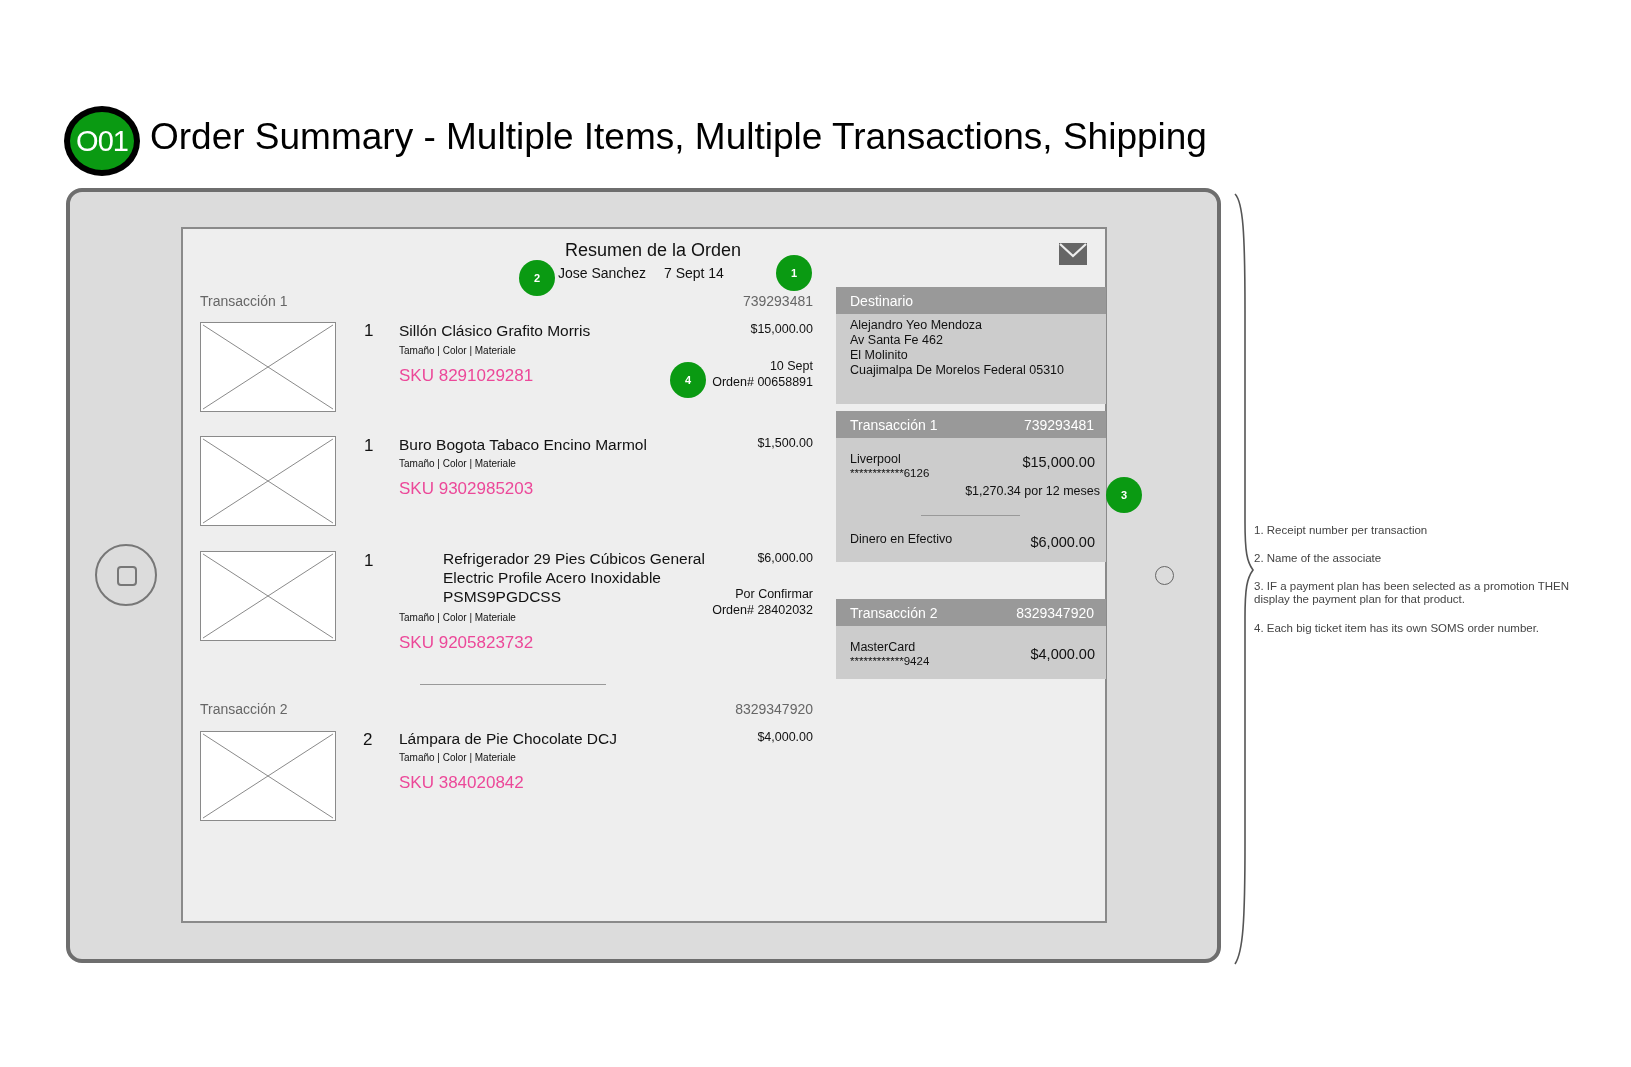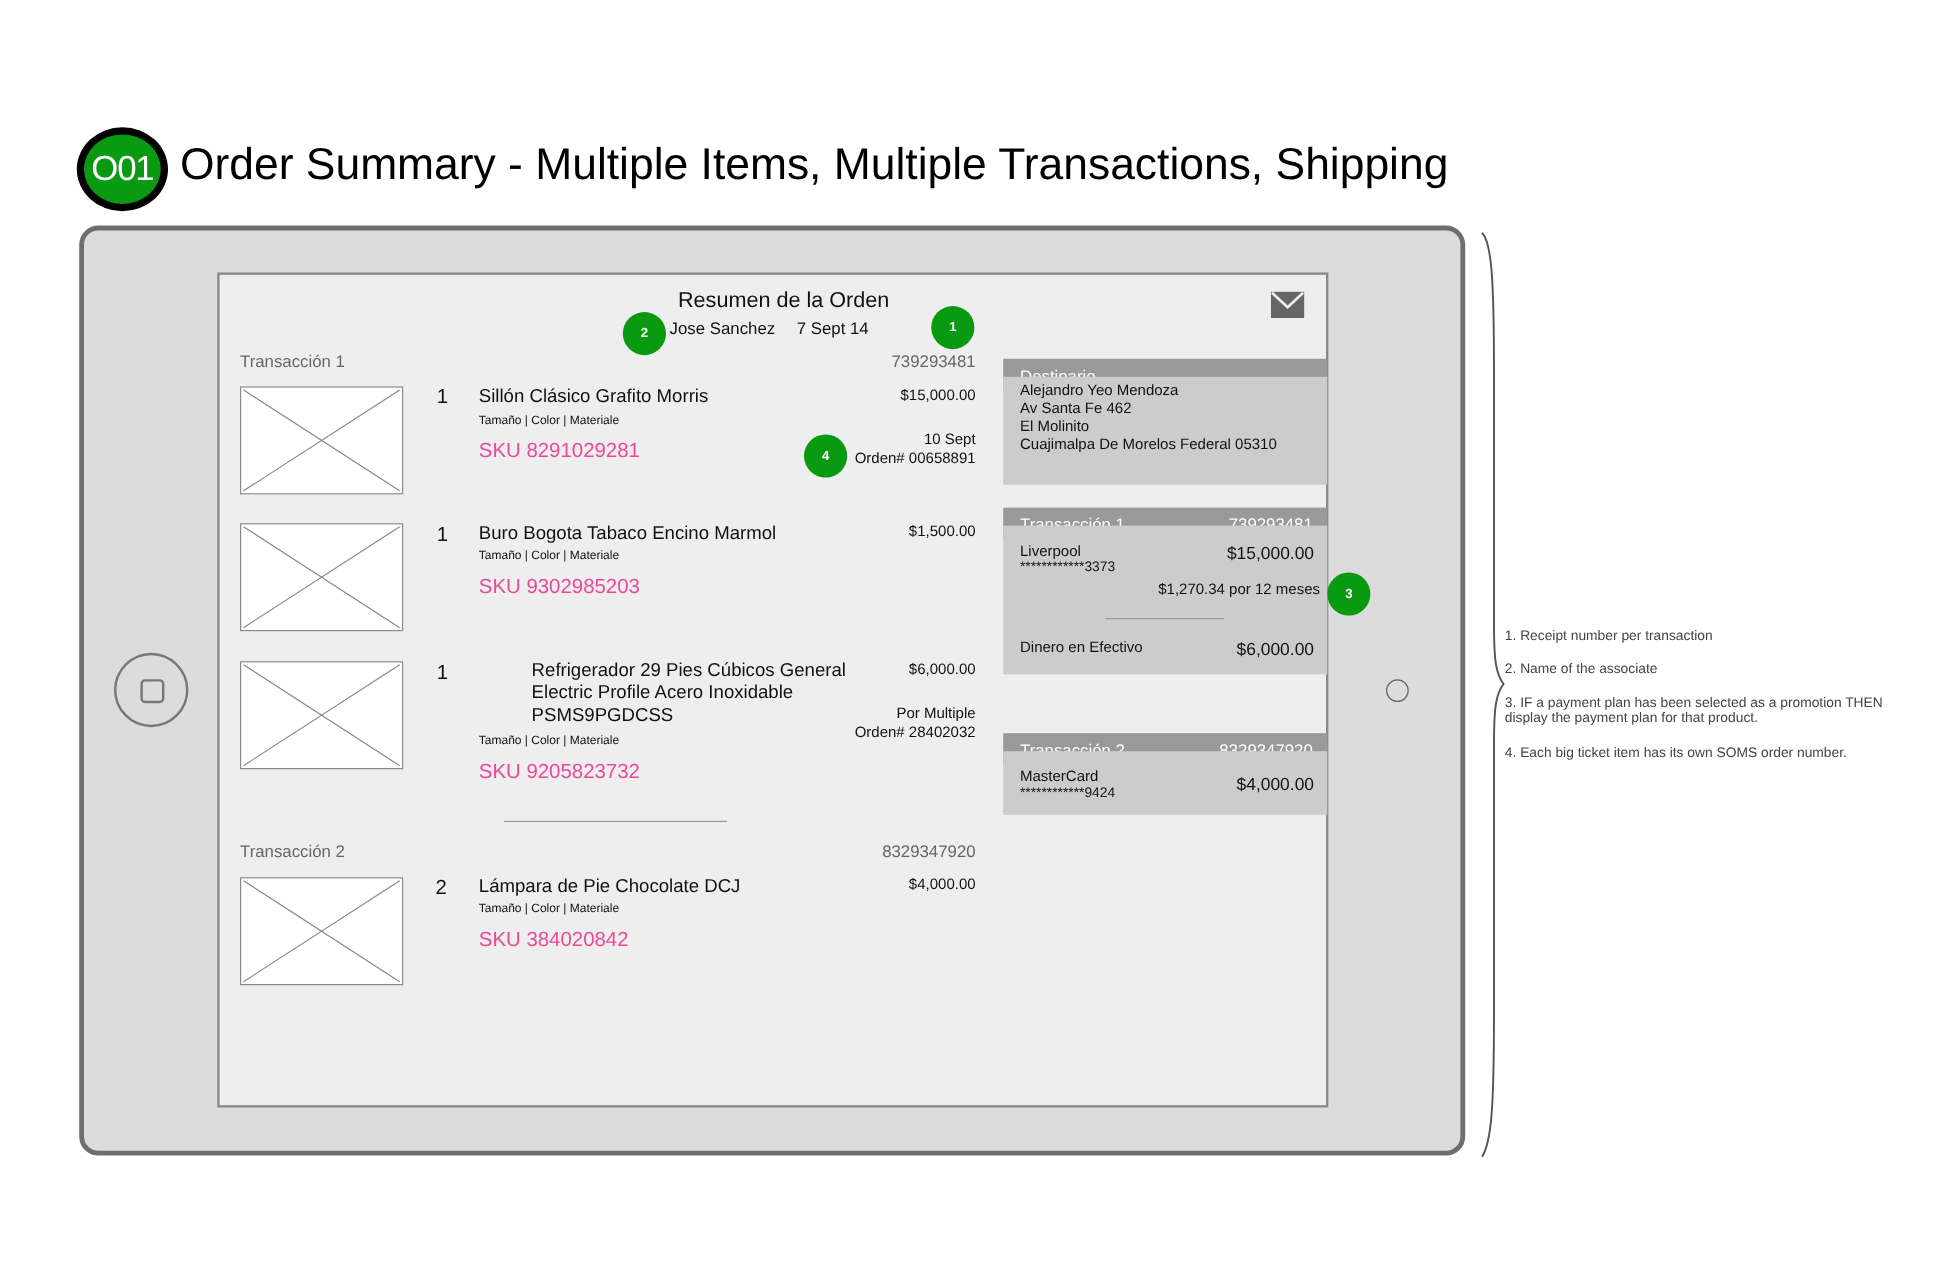--- a/index.html
+++ b/index.html
@@ -63,21 +63,21 @@
   .item-sku { position: absolute; font-size: 17px; color: #ec4899; white-space: nowrap; }
   .item-price { position: absolute; font-size: 12.5px; color: #111; text-align: right; white-space: nowrap; }
   .item-meta { position: absolute; font-size: 12.5px; color: #111; text-align: right; line-height: 16px; white-space: nowrap; }
 
   .divider { position: absolute; height: 1px; background: #999; }
 
   
   .panel-hdr {
     position: absolute; left: 836px; width: 270px; height: 27px;
     background: #999999; color: #fff; font-size: 14px;
-    display: flex; align-items: center; justify-content: space-between; padding: 0 12px 0 14px; margin-top: 12px;
+    display: flex; align-items: center; justify-content: space-between; padding: 0 12px 0 14px;
   }
   .panel-body { position: absolute; left: 836px; width: 270px; background: #cccccc; }
   .addr-line { font-size: 12.5px; color: #111; line-height: 15px; white-space: nowrap; }
 
   .pay-name { position: absolute; font-size: 12.5px; color: #111; white-space: nowrap; }
   .pay-mask { position: absolute; font-size: 11.5px; color: #111; white-space: nowrap; }
   .pay-amt { position: absolute; font-size: 14.5px; color: #111; text-align: right; white-space: nowrap; }
   .pay-plan { position: absolute; font-size: 12.5px; color: #111; text-align: right; white-space: nowrap; }
 
   
@@ -153,21 +153,21 @@
 <div class="qty" style="left:364px; top:551px;">1</div>
 <div class="item-name" style="left:399px; top:549px;margin-left:44px;">
   <div>Refrigerador 29 Pies Cúbicos General</div>
   <div>Electric Profile Acero Inoxidable</div>
   <div>PSMS9PGDCSS</div>
 </div>
 <div class="item-attr" style="left:399px; top:612px;">Tamaño | Color | Materiale</div>
 <div class="item-sku" style="left:399px; top:633px;">SKU 9205823732</div>
 <div class="item-price" style="right:818px; top:551px;">$6,000.00</div>
 <div class="item-meta" style="right:818px; top:586px;">
-  <div>Por Multiple</div>
+  <div>Por Confirmar</div>
   <div>Orden# 28402032</div>
 </div>
 
 <div class="divider" style="left:420px; top:684px; width:186px;"></div>
 
 <div class="txn-label" style="left:200px; top:701px;">Transacción 2</div>
 <div class="txn-num" style="right:818px; top:701px;">8329347920</div>
 
 <div class="ph" style="left:200px; top:731px;">
   <svg viewBox="0 0 136 90" preserveAspectRatio="none">
@@ -190,21 +190,21 @@
   <div class="addr-line">El Molinito</div>
   <div class="addr-line">Cuajimalpa De Morelos Federal 05310</div>
 </div>
 
 <div class="panel-hdr" style="top:411px;">
   <span>Transacción 1</span>
   <span>739293481</span>
 </div>
 <div class="panel-body" style="top:438px; height:124px;"></div>
 <div class="pay-name" style="left:850px; top:452px;">Liverpool</div>
-<div class="pay-mask" style="left:850px; top:467px;">************3373</div>
+<div class="pay-mask" style="left:850px; top:467px;">************6126</div>
 <div class="pay-amt" style="right:536px; top:454px;">$15,000.00</div>
 <div class="pay-plan" style="right:531px; top:484px;">$1,270.34 por 12 meses</div>
 <div class="divider" style="left:921px; top:515px; width:99px;"></div>
 <div class="pay-name" style="left:850px; top:532px;">Dinero en Efectivo</div>
 <div class="pay-amt" style="right:536px; top:534px;">$6,000.00</div>
 
 <div class="panel-hdr" style="top:599px;">
   <span>Transacción 2</span>
   <span>8329347920</span>
 </div>

